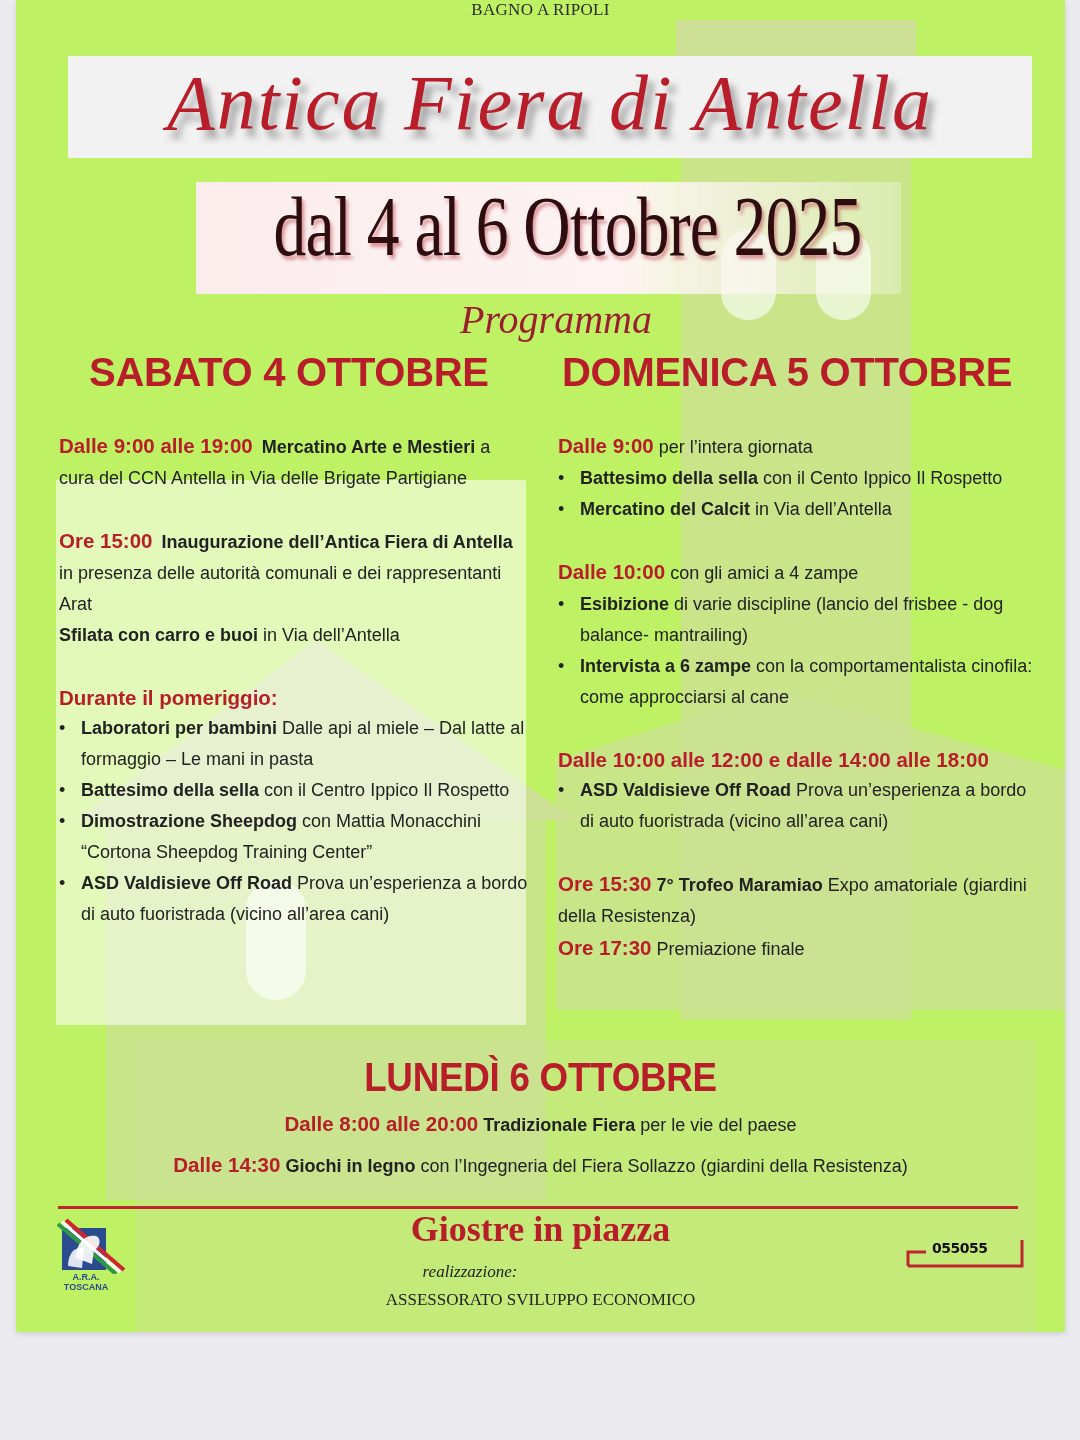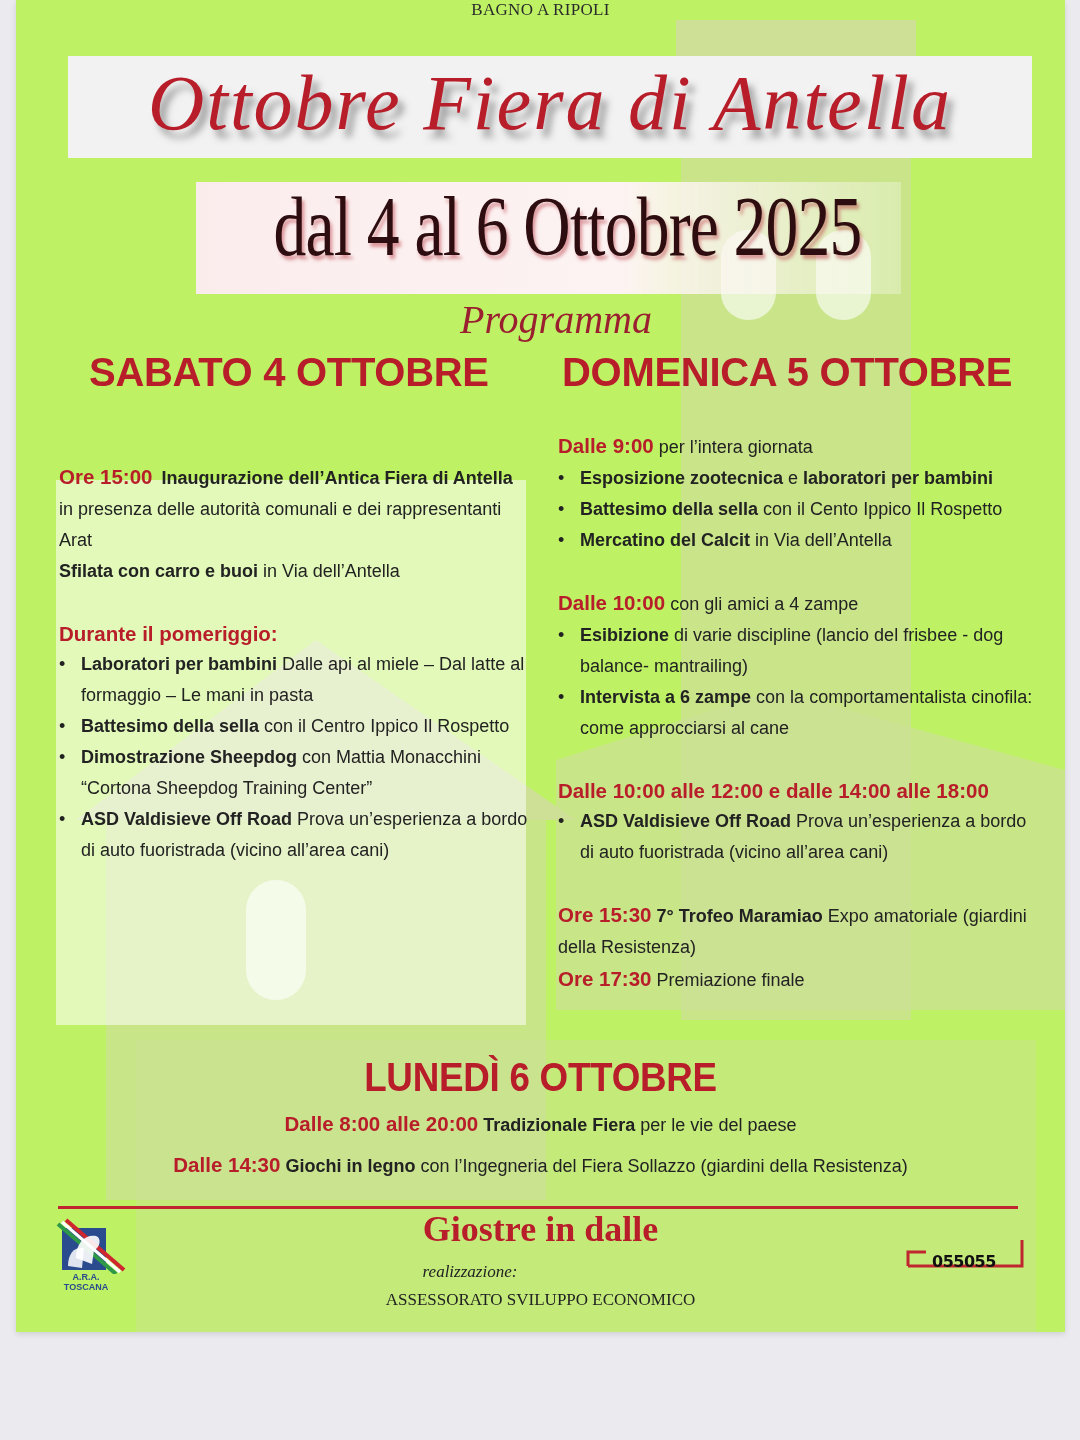--- a/index.html
+++ b/index.html
@@ -70,21 +70,21 @@
     left:0; width:1049px; top:1290px; text-align:center;
     font-family:"Liberation Serif", serif; font-size:17px; color:#222;
   }
   .logo-ara { left:40px; top:1218px; width:72px; height:80px; }
   .logo-ara-label {
     position:absolute; left:4px; top:54px; width:52px; font-size:9px; font-weight:bold;
     color:#2a4b8d; line-height:10px; text-align:center; font-family:"Liberation Sans", sans-serif;
   }
   .phone-box { left:890px; top:1236px; width:120px; height:32px; }
   .phone-text {
-    position:absolute; left:26px; top:16px; font-weight:bold; font-size:16px; color:#111;
+    position:absolute; left:26px; top:4px; font-weight:bold; font-size:14px; color:#111;
     letter-spacing:-0.5px; font-family:"DejaVu Sans", sans-serif;
   }
 </style>
 </head>
 <body>
 
 <div class="page">
 
   <svg class="bg-art" viewBox="0 0 1049 1332">
     <g fill="#d9d2c0" opacity="0.55">
@@ -105,27 +105,31 @@
     <g fill="#ffffff" opacity="0.6">
       <rect x="705" y="230" width="55" height="90" rx="27"></rect>
       <rect x="800" y="230" width="55" height="90" rx="27"></rect>
       <rect x="230" y="880" width="60" height="120" rx="30"></rect>
     </g>
   </svg>
   <div class="abs content-veil-left"></div>
 
   <div class="abs town">BAGNO A RIPOLI</div>
   <div class="abs title-band"></div>
-  <div class="abs main-title">Ottobre Fiera di Antella</div>
+  <div class="abs main-title">Antica Fiera di Antella</div>
   <div class="abs date-band"></div>
   <div class="abs date-title">dal 4 al 6 Ottobre 2025</div>
   <div class="abs programma">Programma</div>
 
   <div class="abs day-heading" style="left:73px; top:350px;">SABATO 4 OTTOBRE</div>
   <div class="abs col" style="left:43px; top:430px; width:470px;">
+    <p>
+      <span class="time">Dalle 9:00 alle 19:00</span>
+      <span class="b" style="margin-left:4px;">Mercatino Arte e Mestieri</span><span> a cura del CCN Antella in Via delle Brigate Partigiane</span>
+    </p>
     <p style="margin-top:31px;">
       <span class="time">Ore 15:00</span>
       <span class="b" style="margin-left:4px;text-align:center;">Inaugurazione dell’Antica Fiera di Antella</span><span> in presenza delle autorità comunali e dei rappresentanti Arat</span>
     </p>
     <p>
       <span class="b">Sfilata con carro e buoi</span><span> in Via dell’Antella</span>
     </p>
     <p style="margin-top:31px;" class="sub-red">Durante il pomeriggio:</p>
     <ul class="bl">
       <li><span class="b">Laboratori per bambini</span><span> Dalle api al miele – Dal latte al formaggio – Le mani in pasta</span></li>
@@ -134,21 +138,20 @@
       <li><span class="b">ASD Valdisieve Off Road</span><span> Prova un’esperienza a bordo di auto fuoristrada (vicino all’area cani)</span></li>
     </ul>
   </div>
 
   <div class="abs day-heading" style="left:546px; top:350px;">DOMENICA 5 OTTOBRE</div>
   <div class="abs col" style="left:542px; top:430px; width:475px;">
     <p>
       <span class="time">Dalle 9:00</span><span> per l’intera giornata</span>
     </p>
     <ul class="bl">
-      <li><span class="b">Esposizione zootecnica</span><span> e </span><span class="b">laboratori per bambini</span></li>
       <li><span class="b">Battesimo della sella</span><span> con il Cento Ippico Il Rospetto</span></li>
       <li><span class="b">Mercatino del Calcit</span><span> in Via dell’Antella</span></li>
     </ul>
     <p style="margin-top:31px;">
       <span class="time">Dalle 10:00</span><span> con gli amici a 4 zampe</span>
     </p>
     <ul class="bl">
       <li><span class="b">Esibizione</span><span> di varie discipline (lancio del frisbee - dog balance- mantrailing)</span></li>
       <li><span class="b">Intervista a 6 zampe</span><span> con la comportamentalista cinofila: come approcciarsi al cane</span></li>
     </ul>
@@ -180,21 +183,21 @@
       <path d="M6 4 L64 54" stroke="#ffffff" stroke-width="3"></path>
       <path d="M10 2 L68 52" stroke="#d0262f" stroke-width="4"></path>
       <path d="M20 40 C20 24 30 16 40 18 C46 20 44 30 38 32 L36 46 Z" fill="#ffffff" opacity="0.9"></path>
       <path d="M12 48 C12 34 20 28 28 30 L26 50 Z" fill="#ffffff" opacity="0.85"></path>
     </svg>
     <div class="logo-ara-label">
       <div>A.R.A.</div>
       <div>TOSCANA</div>
     </div>
   </div>
-  <div class="abs giostre">Giostre in dalle</div>
+  <div class="abs giostre">Giostre in piazza</div>
   <div class="abs realiz">realizzazione:</div>
   <div class="abs assess">ASSESSORATO SVILUPPO ECONOMICO</div>
   <div class="abs phone-box">
     <svg width="120" height="32" viewBox="0 0 120 32" style="position:absolute;left:0;top:0;">
       <path d="M2 30 L2 16 L20 16" stroke="#c0262f" stroke-width="3" fill="none"></path>
       <path d="M2 30 L116 30 L116 4" stroke="#c0262f" stroke-width="3" fill="none"></path>
     </svg>
     <span class="phone-text">055055</span>
   </div>
 </div>

